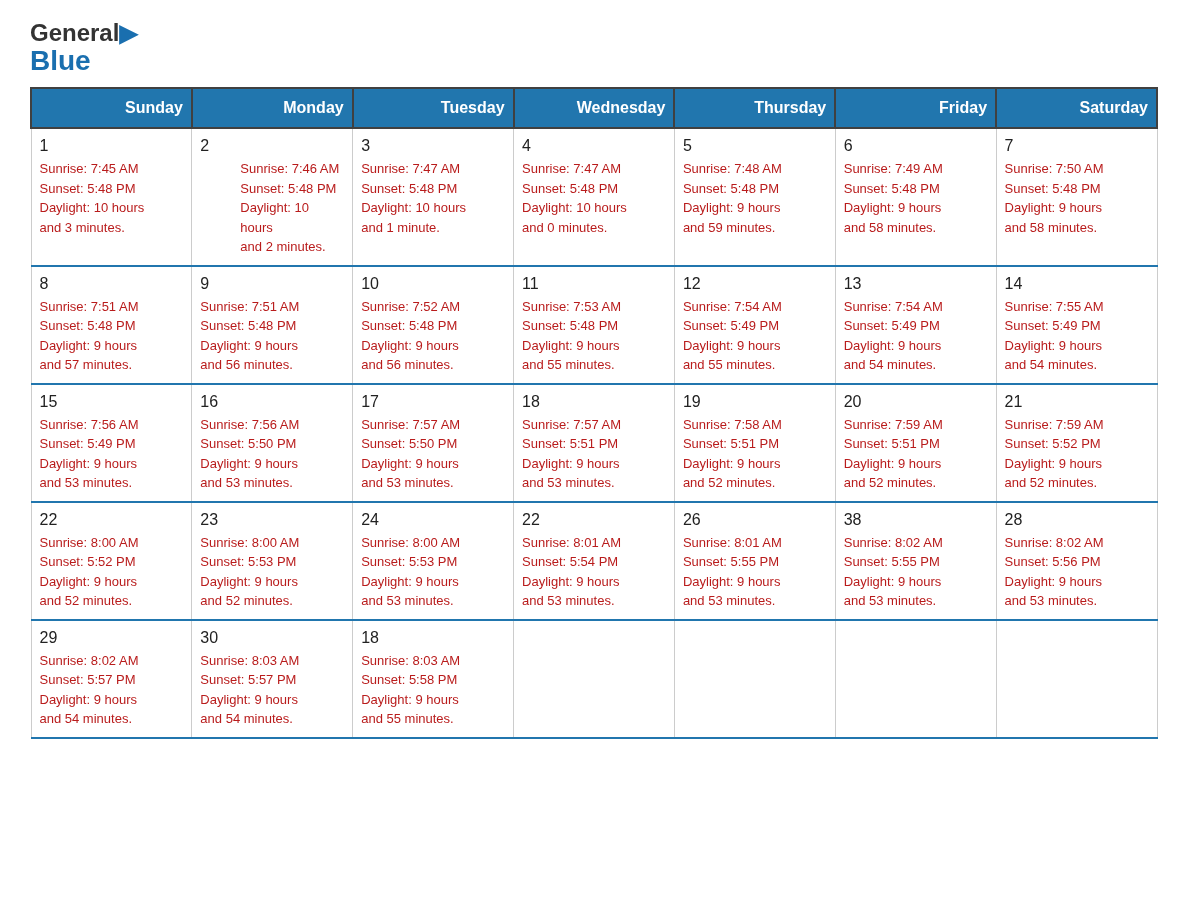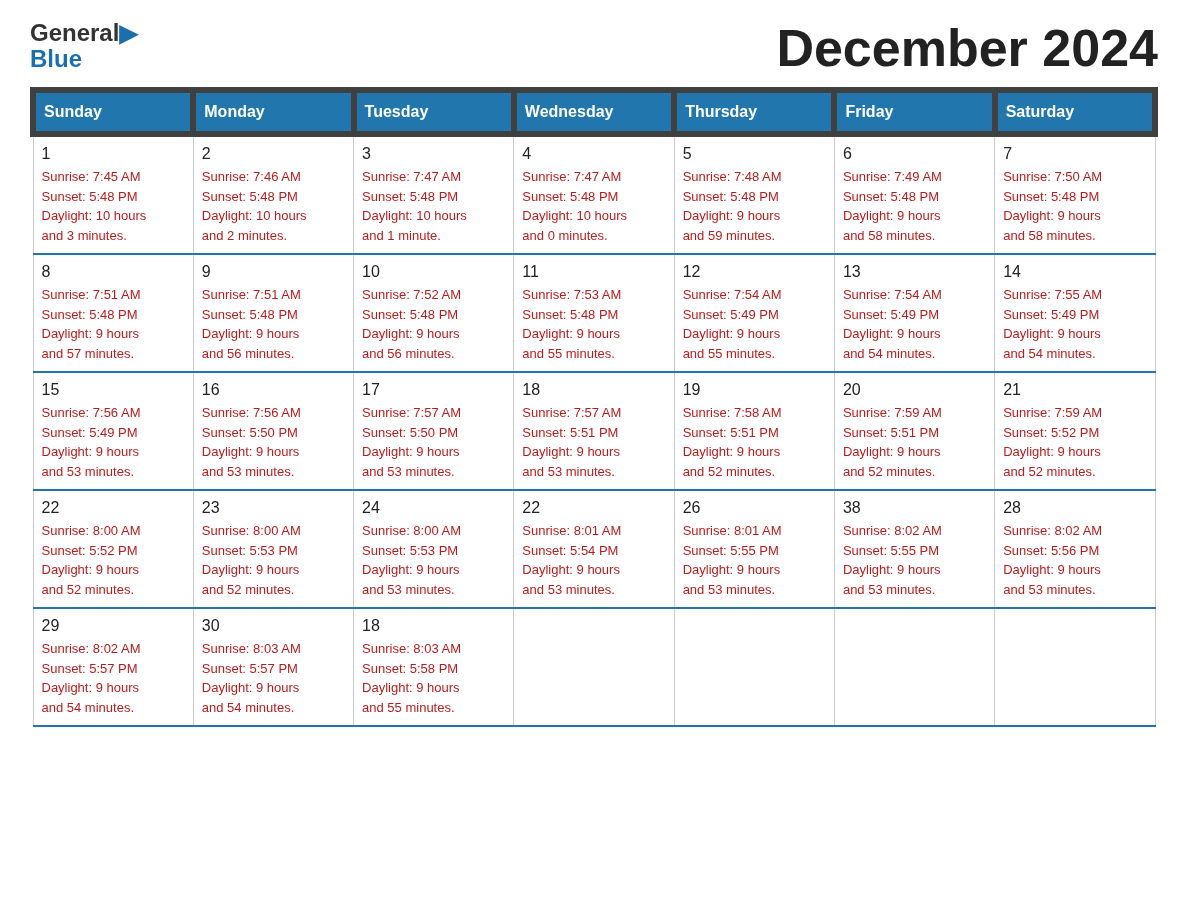--- a/index.html
+++ b/index.html
@@ -39,22 +39,22 @@
       width: 100%;
       border-collapse: collapse;
       margin-top: 10px;
     }
     thead th {
       background-color: #2176ae;
       color: #fff;
       padding: 10px 8px;
       font-size: 16px;
       font-weight: bold;
-      text-align: left;
-      border: 6px solid #404040;
+      text-align: right;
+      border: 2px solid #404040;
     }
     tbody td {
       vertical-align: top;
       padding: 8px 8px;
       font-size: 13px;
       color: #222;
       border: 1px solid #ccc;
       width: 14.28%;
       min-height: 90px;
     }
@@ -75,25 +75,24 @@
     td.empty {
       background: #fff;
     }
   </style>
 </head>
 <body>
 
 <div class="header">
   <div class="logo">
     <div style="font-size:24px;font-weight:bold;color:#333;line-height:1.1;">
-      General<span style="color:#1a6faf;">▶</span><br><span style="color:#1a6faf;font-size:24px;font-weight:bold;">Blue</span>
+      General<span style="color:#1a6faf;">▶</span><br><span style="color:#1a6faf;font-size:28px;font-weight:bold;">Blue</span>
     </div>
   </div>
   <div class="title-block">
-    <div class="month-title">December 2024</div>
   </div>
 </div>
 
 <table>
   <thead>
     <tr>
     <th>Sunday</th>
         <th>Monday</th>
         <th>Tuesday</th>
         <th>Wednesday</th>
@@ -106,21 +105,21 @@
   <tr>
         <td>
           <span class="day-num">1</span>
           <div class="day-info" style="white-space: pre-line;">Sunrise: 7:45 AM
 Sunset: 5:48 PM
 Daylight: 10 hours
 and 3 minutes.</div>
         </td>
         <td>
           <span class="day-num">2</span>
-          <div class="day-info" style="white-space: pre-line;">Sunrise: 7:46 AM
+          <div class="day-info" style="white-space: pre-line; margin-left: 40px;">Sunrise: 7:46 AM
 Sunset: 5:48 PM
 Daylight: 10 hours
 and 2 minutes.</div>
         </td>
         <td>
           <span class="day-num">3</span>
           <div class="day-info" style="white-space: pre-line;">Sunrise: 7:47 AM
 Sunset: 5:48 PM
 Daylight: 10 hours
 and 1 minute.</div>

